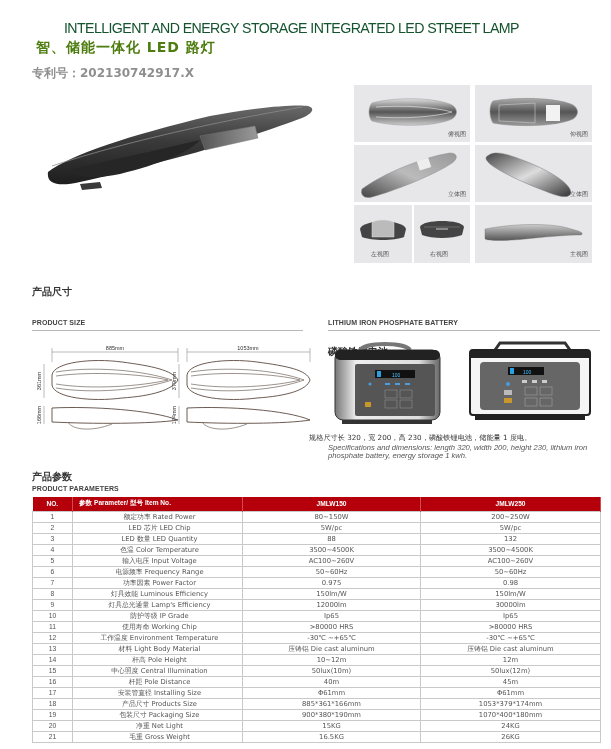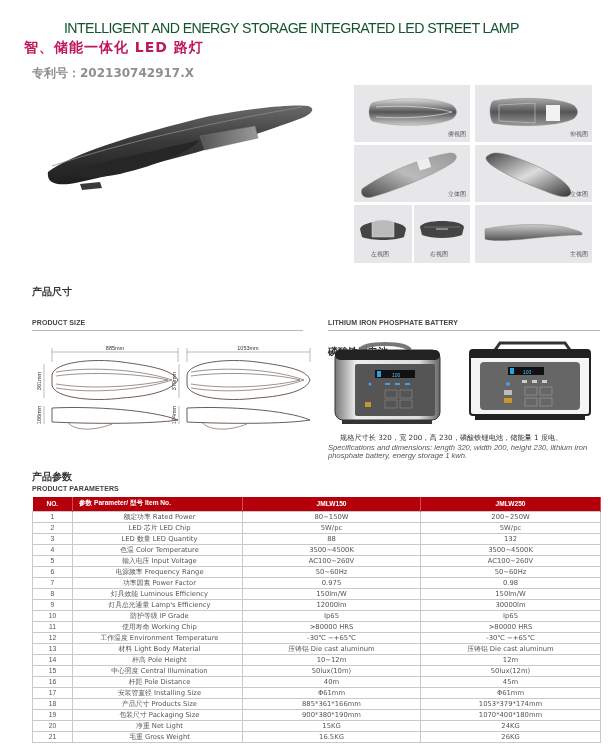--- a/index.html
+++ b/index.html
@@ -1,38 +1,38 @@
 <!DOCTYPE html>
 <html><head>
 <meta charset="utf-8">
 <style>
   * { box-sizing: border-box; margin: 0; padding: 0; }
   html, body { width: 611px; height: 749px; background: #ffffff; overflow: hidden; }
   body { position: relative; font-family: "Liberation Sans", sans-serif; color: #333; }
   .abs { position: absolute; }
 
   .title-en { left: 32px; top: 20px; font-size: 14.2px; color: #14532d; letter-spacing: -0.6px; white-space: nowrap; font-family: "Liberation Sans", sans-serif; margin-left: 32px; }
-  .title-cn { left: 24px; top: 39px; font-size: 14px; font-weight: bold; color: #be185d; letter-spacing: 1px; font-family: "DejaVu Sans", sans-serif; white-space: nowrap; }
+  .title-cn { left: 36px; top: 39px; font-size: 14px; font-weight: bold; color: #4d7c0f; letter-spacing: 1px; font-family: "DejaVu Sans", sans-serif; white-space: nowrap; }
   .patent { left: 32px; top: 65px; font-size: 12px; font-weight: bold; color: #8f8f8f; white-space: nowrap; font-family: "DejaVu Sans", sans-serif; }
 
   .hero { left: 40px; top: 100px; width: 280px; height: 100px; }
 
   .views { left: 354px; top: 85px; width: 238px; height: 178px; }
   .view-cell { position: absolute; background: #e7e7ea; overflow: hidden; }
   .view-cell svg { position: absolute; left: 0; top: 0; }
   .view-label { position: absolute; font-size: 6px; color: #555; font-family: "DejaVu Sans", sans-serif; white-space: nowrap; }
 
   .sec-cn { font-size: 10px; font-weight: bold; color: #333; font-family: "DejaVu Sans", sans-serif; white-space: nowrap; }
   .sec-en { font-size: 7px; font-weight: bold; color: #444; white-space: nowrap; letter-spacing: 0.1px; }
   .sec-line { height: 1px; background: #b8b8b8; }
 
   .dim-svg { left: 32px; top: 340px; }
   .battery-svg { left: 330px; top: 340px; }
 
-  .spec-cn { left: 340px; top: 433px; font-size: 7.2px; color: #333; font-family: "DejaVu Sans", sans-serif; white-space: nowrap; }
+  .spec-cn { left: 309px; top: 433px; font-size: 7.2px; color: #333; font-family: "DejaVu Sans", sans-serif; white-space: nowrap; }
   .spec-en { left: 328px; top: 444px; width: 275px; font-size: 7.6px; line-height: 8.4px; color: #555; font-style: italic; }
 
   table.params { position: absolute; left: 32px; top: 497px; width: 568px; border-collapse: collapse; table-layout: fixed; }
   table.params th { background: #b5000b; color: #fff; font-size: 6.6px; font-weight: bold; height: 14px; text-align: center; border-right: 1px solid #d04a50; padding: 0 2px; white-space: nowrap; }
   table.params th.param-h { text-align: left; padding-left: 6px; }
   table.params td { font-size: 6.8px; color: #555; height: 11.05px; line-height: 10px; border: 1px solid #c9c9c9; text-align: center; padding: 0 2px; white-space: nowrap; overflow: hidden; }
   table.params td.param { text-align: center; padding-left: 6px; }
   table.params td.cn { font-family: "DejaVu Sans", sans-serif; }
 </style>
 </head>

